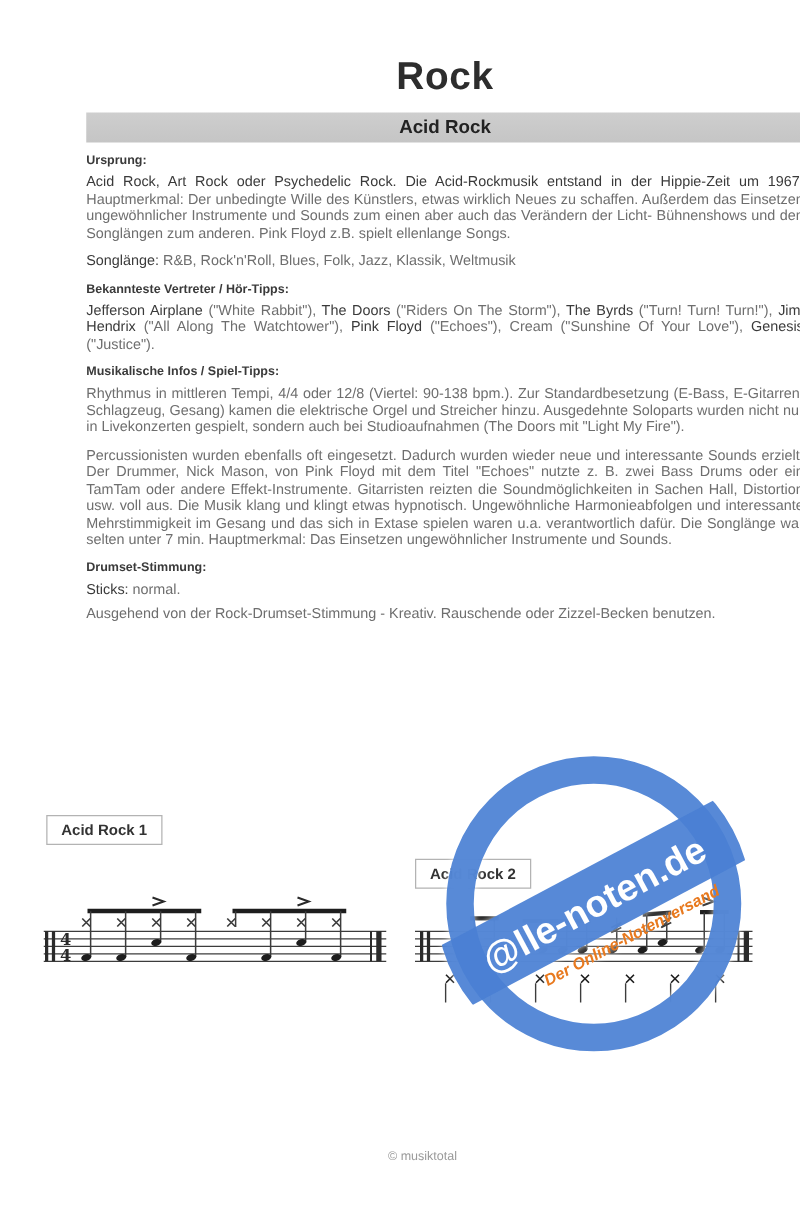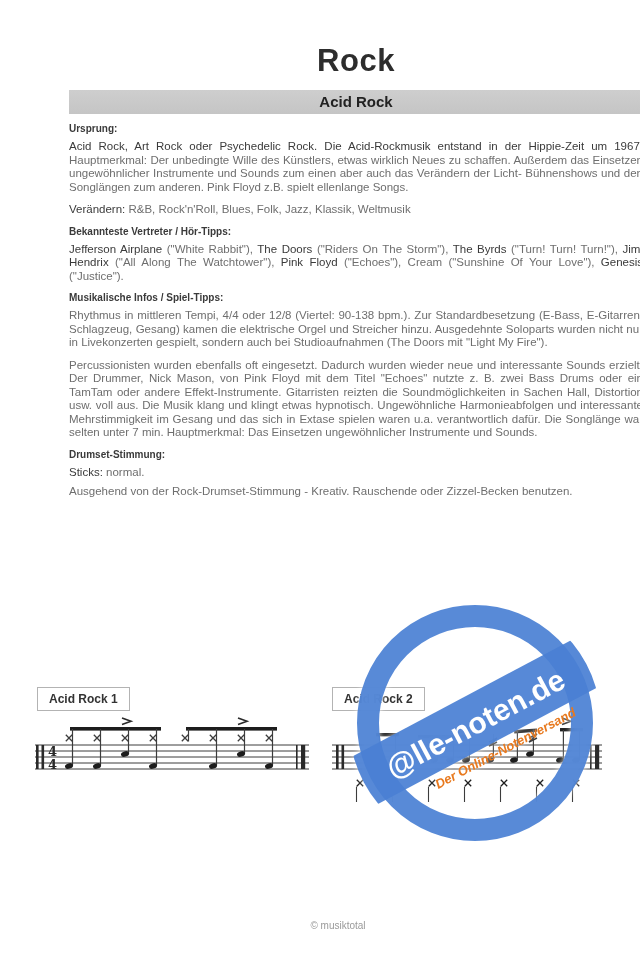--- a/index.html
+++ b/index.html
@@ -34,35 +34,35 @@
 
   <div class="corner-label">Rock</div>
 
   <div class="content">
     <h1 class="page-title">Rock</h1>
     <div class="banner">Acid Rock</div>
 
     <div class="h">Ursprung:</div>
     <div class="p"><span class="b">Acid Rock, Art Rock oder Psychedelic Rock. Die Acid-Rockmusik entstand in der Hippie-Zeit um 1967</span><span>. Hauptmerkmal: Der unbedingte Wille des Künstlers, etwas wirklich Neues zu schaffen. Außerdem das Einsetzen ungewöhnlicher Instrumente und Sounds zum einen aber auch das Verändern der Licht- Bühnenshows und den Songlängen zum anderen. Pink Floyd z.B. spielt ellenlange Songs.</span></div>
 
-    <div class="p"><span class="b">Verändern:</span><span> R&amp;B, Rock'n'Roll, Blues, Folk, Jazz, Klassik, Weltmusik</span></div>
+    <div class="p"><span class="b">Songlänge:</span><span> R&amp;B, Rock'n'Roll, Blues, Folk, Jazz, Klassik, Weltmusik</span></div>
 
     <div class="h">Bekannteste Vertreter / Hör-Tipps:</div>
     <div class="p"><span class="b">Jefferson Airplane</span><span> ("White Rabbit"), </span><span class="b">The Doors</span><span> ("Riders On The Storm"), </span><span class="b">The Byrds</span><span> ("Turn! Turn! Turn!"), </span><span class="b">Jimi Hendrix</span><span> ("All Along The Watchtower"), </span><span class="b">Pink Floyd</span><span> ("Echoes"), Cream ("Sunshine Of Your Love"), </span><span class="b">Genesis</span><span> ("Justice").</span></div>
 
     <div class="h">Musikalische Infos / Spiel-Tipps:</div>
     <div class="p">Rhythmus in mittleren Tempi, 4/4 oder 12/8 (Viertel: 90-138 bpm.). Zur Standardbesetzung (E-Bass, E-Gitarren, Schlagzeug, Gesang) kamen die elektrische Orgel und Streicher hinzu. Ausgedehnte Soloparts wurden nicht nur in Livekonzerten gespielt, sondern auch bei Studioaufnahmen (The Doors mit "Light My Fire").</div>
     <div class="p">Percussionisten wurden ebenfalls oft eingesetzt. Dadurch wurden wieder neue und interessante Sounds erzielt. Der Drummer, Nick Mason, von Pink Floyd mit dem Titel "Echoes" nutzte z. B. zwei Bass Drums oder ein TamTam oder andere Effekt-Instrumente. Gitarristen reizten die Soundmöglichkeiten in Sachen Hall, Distortion usw. voll aus. Die Musik klang und klingt etwas hypnotisch. Ungewöhnliche Harmonieabfolgen und interessante Mehrstimmigkeit im Gesang und das sich in Extase spielen waren u.a. verantwortlich dafür. Die Songlänge war selten unter 7 min. Hauptmerkmal: Das Einsetzen ungewöhnlicher Instrumente und Sounds.</div>
 
     <div class="h">Drumset-Stimmung:</div>
     <div class="p tight"><span class="b">Sticks:</span><span> normal.</span></div>
     <div class="p tight">Ausgehend von der Rock-Drumset-Stimmung - Kreativ. Rauschende oder Zizzel-Becken benutzen.</div>
   </div>
 
-  <div class="notation-label" style="left:37px;top:687px;">Acid Rock 1</div>
+  <div class="notation-label" style="left:37px;top:652px;">Acid Rock 1</div>
 
   <svg class="staff-svg" style="left:33px;top:716px;" width="280" height="68" viewBox="0 0 280 68">
 
     <g stroke="#3c3c3c" stroke-width="1">
       <line x1="2" y1="29" x2="276" y2="29"></line>
         <line x1="2" y1="35" x2="276" y2="35"></line>
       <line x1="2" y1="41" x2="276" y2="41"></line>
         <line x1="2" y1="47" x2="276" y2="47"></line>
       <line x1="2" y1="53" x2="276" y2="53"></line>
     </g>

